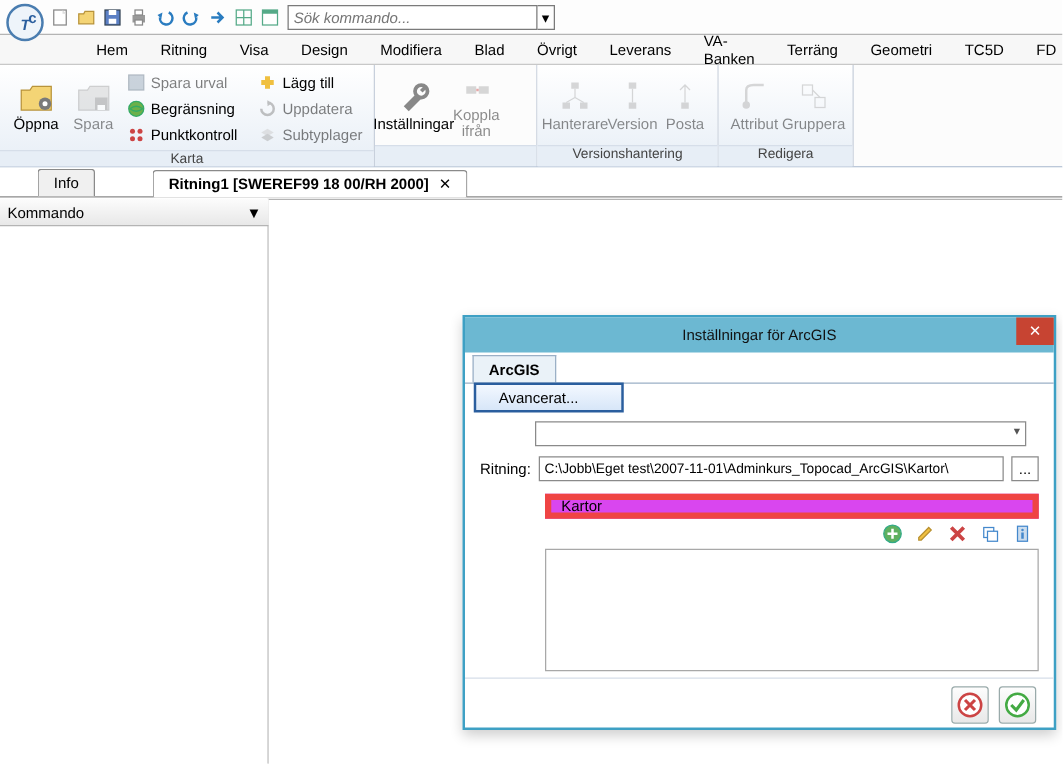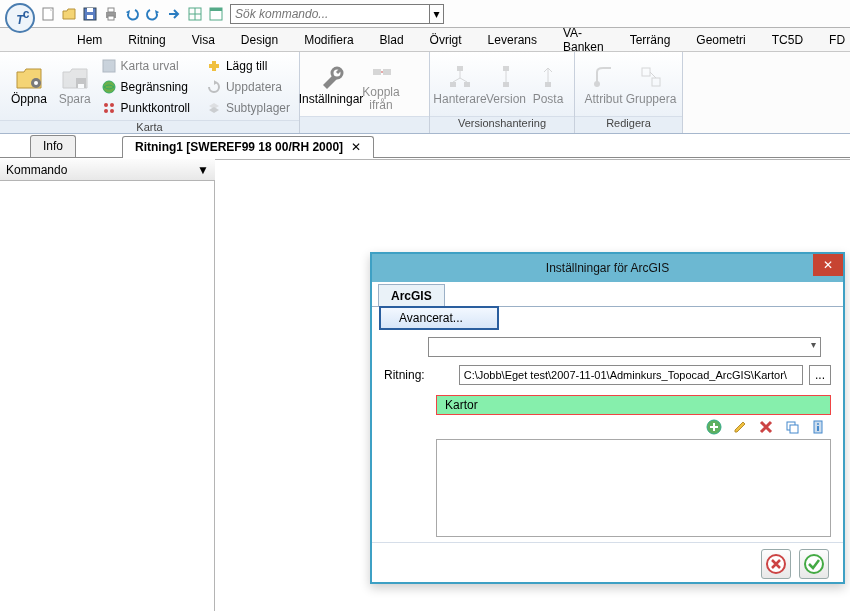--- a/index.html
+++ b/index.html
@@ -48,24 +48,24 @@
 .dlg-title { height: 28px; background: #6cb8d2; display: flex; align-items: center; justify-content: center; color: #111; position: relative; }
 .dlg-close { position: absolute; right: 0; top: 0; width: 30px; height: 22px; background: #c74432; color: #fff; display: flex; align-items: center; justify-content: center; cursor: pointer; }
 .dlg-tabs { display: flex; height: 22px; margin-top: 2px; padding-left: 6px; }
 .dlg-tab { padding: 0 12px; border: 1px solid #9bb0c6; background: #eaf2f8; display: flex; align-items: center; border-bottom: none; font-weight: bold; }
 .dlg-body { border-top: 1px solid #9bb0c6; padding: 10px 12px 8px 12px; height: calc(100% - 92px); position: relative; }
 .adv-menu { position: absolute; left: 7px; top: -1px; width: 120px; height: 24px; border: 2px solid #2a5e9e; background: linear-gradient(#f3f8ff,#d7e6f8); display: flex; align-items: center; padding-left: 18px; z-index: 20; cursor: pointer; }
 .server-row { display: flex; align-items: center; margin-top: 20px; }
 .server-select { flex: 1; height: 20px; border: 1px solid #8a8a8a; margin-left: 44px; margin-right: 10px; position: relative; }
 .server-select::after { content: "▾"; position: absolute; right: 4px; top: 1px; font-size: 10px; color: #555; }
 .kart-row { display: flex; align-items: center; margin-top: 8px; gap: 6px; }
-.kart-row input { flex: 1; height: 20px; border: 1px solid #8a8a8a; padding: 0 4px; font-size: 11px; margin-left: 28px; }
+.kart-row input { flex: 1; height: 20px; border: 1px solid #8a8a8a; padding: 0 4px; font-size: 11px; }
 .kart-row .browse { width: 22px; height: 20px; border: 1px solid #8a8a8a; display: flex; align-items: center; justify-content: center; cursor: pointer; }
 .kartor-group { margin-left: 52px; margin-top: 10px; }
-.kartor-header { background: #86efac; border: 1px solid #ef4444; height: 20px; display: flex; align-items: center; padding-left: 8px; font-size: 11px; }
+.kartor-header { background: #d946ef; border: 5px solid #ef4444; height: 20px; display: flex; align-items: center; padding-left: 8px; font-size: 11px; }
 .kartor-toolbar { height: 24px; display: flex; align-items: center; justify-content: flex-end; gap: 8px; padding: 2px 4px; }
 .mini-ico { width: 18px; height: 18px; display: flex; align-items: center; justify-content: center; cursor: pointer; }
 .kartor-list { border: 1px solid #a8a8a8; height: 98px; background: #fff; }
 .dlg-footer { height: 42px; display: flex; align-items: center; justify-content: flex-end; gap: 8px; padding-right: 14px; border-top: 1px solid #d6dee9; }
 .round-btn { width: 30px; height: 30px; border-radius: 3px; border: 1px solid #9aa; display: flex; align-items: center; justify-content: center; background: linear-gradient(#fdfdfd,#e8e8e8); cursor: pointer; }
 
 svg { display: block; }
 </style>
 </head>
 <body>
@@ -178,21 +178,21 @@
           </div>
         <span>Spara</span>
       </div>
       <div class="small-col">
         <div class="small-row" style="opacity:.5">
             <div class="ico">
               <svg width="14" height="14">
                 <rect x="1" y="1" width="12" height="12" fill="#9ab" stroke="#678"></rect>
               </svg>
             </div>
-            <span>Karta urval</span>
+            <span>Spara urval</span>
           </div>
         <div class="small-row">
             <div class="ico">
               <svg width="14" height="14">
                 <circle cx="7" cy="7" r="6" fill="#6cb04a" stroke="#3a6"></circle>
                 <path d="M2 7 Q7 3 12 7 Q7 11 2 7" fill="none" stroke="#3a6"></path>
               </svg>
             </div>
             <span>Begränsning</span>
           </div>

